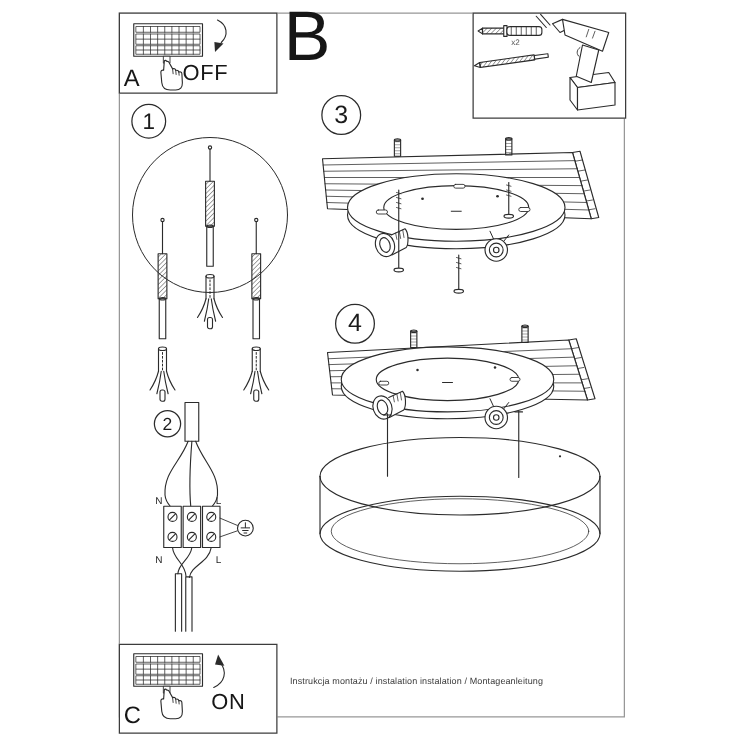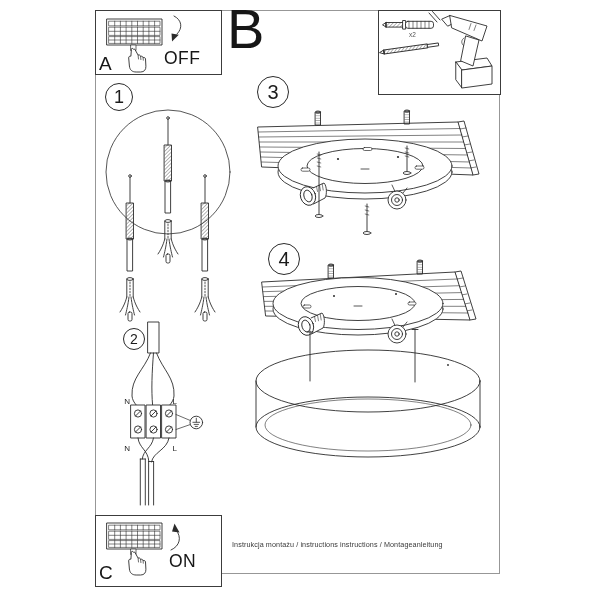--- a/index.html
+++ b/index.html
@@ -33,32 +33,32 @@
 <div id="page">
 
   <div class="abs frame"></div>
 
   <div class="abs cbox box-a"></div>
   <div class="abs cbox box-c"></div>
   <div class="abs cbox parts"></div>
 
   <div class="abs letterB">B</div>
   <div class="abs corner-letter" style="left:99px;top:53px;">A</div>
-  <div class="abs state" style="left:164px;top:48px;">OFF</div>
+  <div class="abs state" style="left:146px;top:48px;">OFF</div>
   <div class="abs corner-letter" style="left:99px;top:562px;">C</div>
   <div class="abs state" style="left:169px;top:551px;">ON</div>
   <div class="abs x2">x2</div>
 
   <div class="abs stepnum s1">1</div>
   <div class="abs stepnum s2">2</div>
   <div class="abs stepnum s3">3</div>
   <div class="abs stepnum s4">4</div>
 
   <div class="abs footer">
-    <span>Instrukcja montażu / instructions instructions / Montageanleitung</span>
+    <span>Instrukcja montażu / instalation instalation / Montageanleitung</span>
   </div>
 
   <svg class="draw" width="600" height="600" viewBox="0 0 600 600" fill="none" stroke="#2b2b2b" stroke-width="0.9" stroke-linecap="round" stroke-linejoin="round">
     <defs>
       <pattern id="hatch" width="2.6" height="2.6" patternUnits="userSpaceOnUse" patternTransform="rotate(45)">
         <line x1="0" y1="0" x2="0" y2="2.6" stroke="#2b2b2b" stroke-width="0.7"></line>
       </pattern>
       <pattern id="ribs" width="2.4" height="2.4" patternUnits="userSpaceOnUse">
         <line x1="0" y1="0" x2="2.4" y2="0" stroke="#2b2b2b" stroke-width="0.7"></line>
       </pattern>

